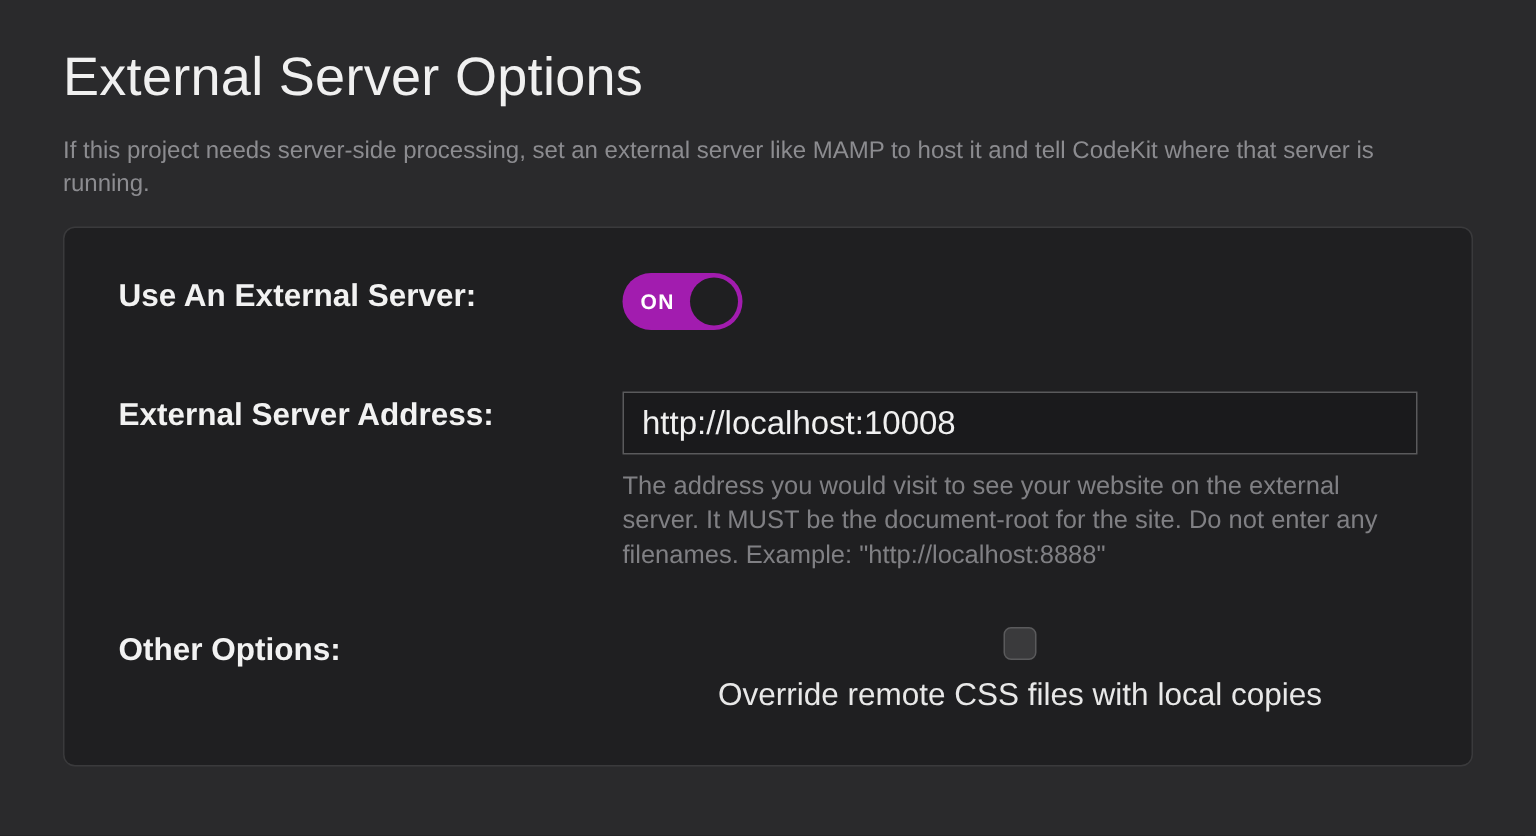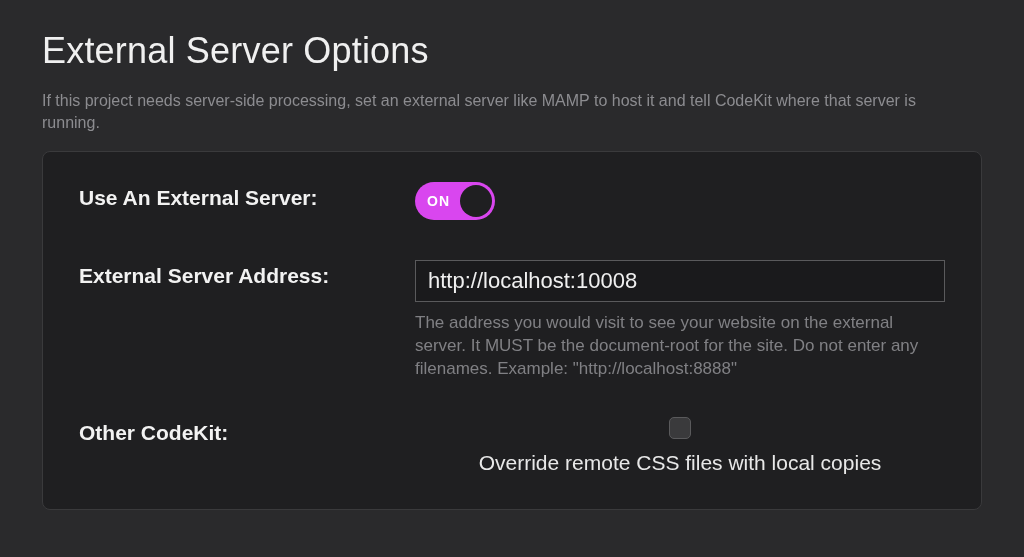--- a/index.html
+++ b/index.html
@@ -53,21 +53,21 @@
       color: #f2f2f2;
       padding-top: 4px;
     }
     .row-content {
       flex: 1;
     }
     .toggle {
       position: relative;
       width: 80px;
       height: 38px;
-      background: #d946ef;
+      background: #a21caf;
       border-radius: 19px;
       display: inline-flex;
       align-items: center;
       cursor: pointer;
     }
     .toggle-label {
       position: absolute;
       left: 12px;
       font-size: 14px;
       font-weight: 800;
@@ -142,21 +142,21 @@
 
   <div class="row">
     <div class="row-label">External Server Address:</div>
     <div class="row-content">
       <input type="text" class="text-input" value="http://localhost:10008" style="">
       <p class="help-text">The address you would visit to see your website on the external server. It MUST be the document-root for the site. Do not enter any filenames. Example: "http://localhost:8888"</p>
     </div>
   </div>
 
   <div class="row">
-    <div class="row-label">Other CodeKit:</div>
+    <div class="row-label">Other Options:</div>
     <div class="row-content">
       <div class="checkbox-row">
         <div class="checkbox"></div>
         <label class="checkbox-label">Override remote CSS files with local copies</label>
       </div>
     </div>
   </div>
 
 </div>
 

